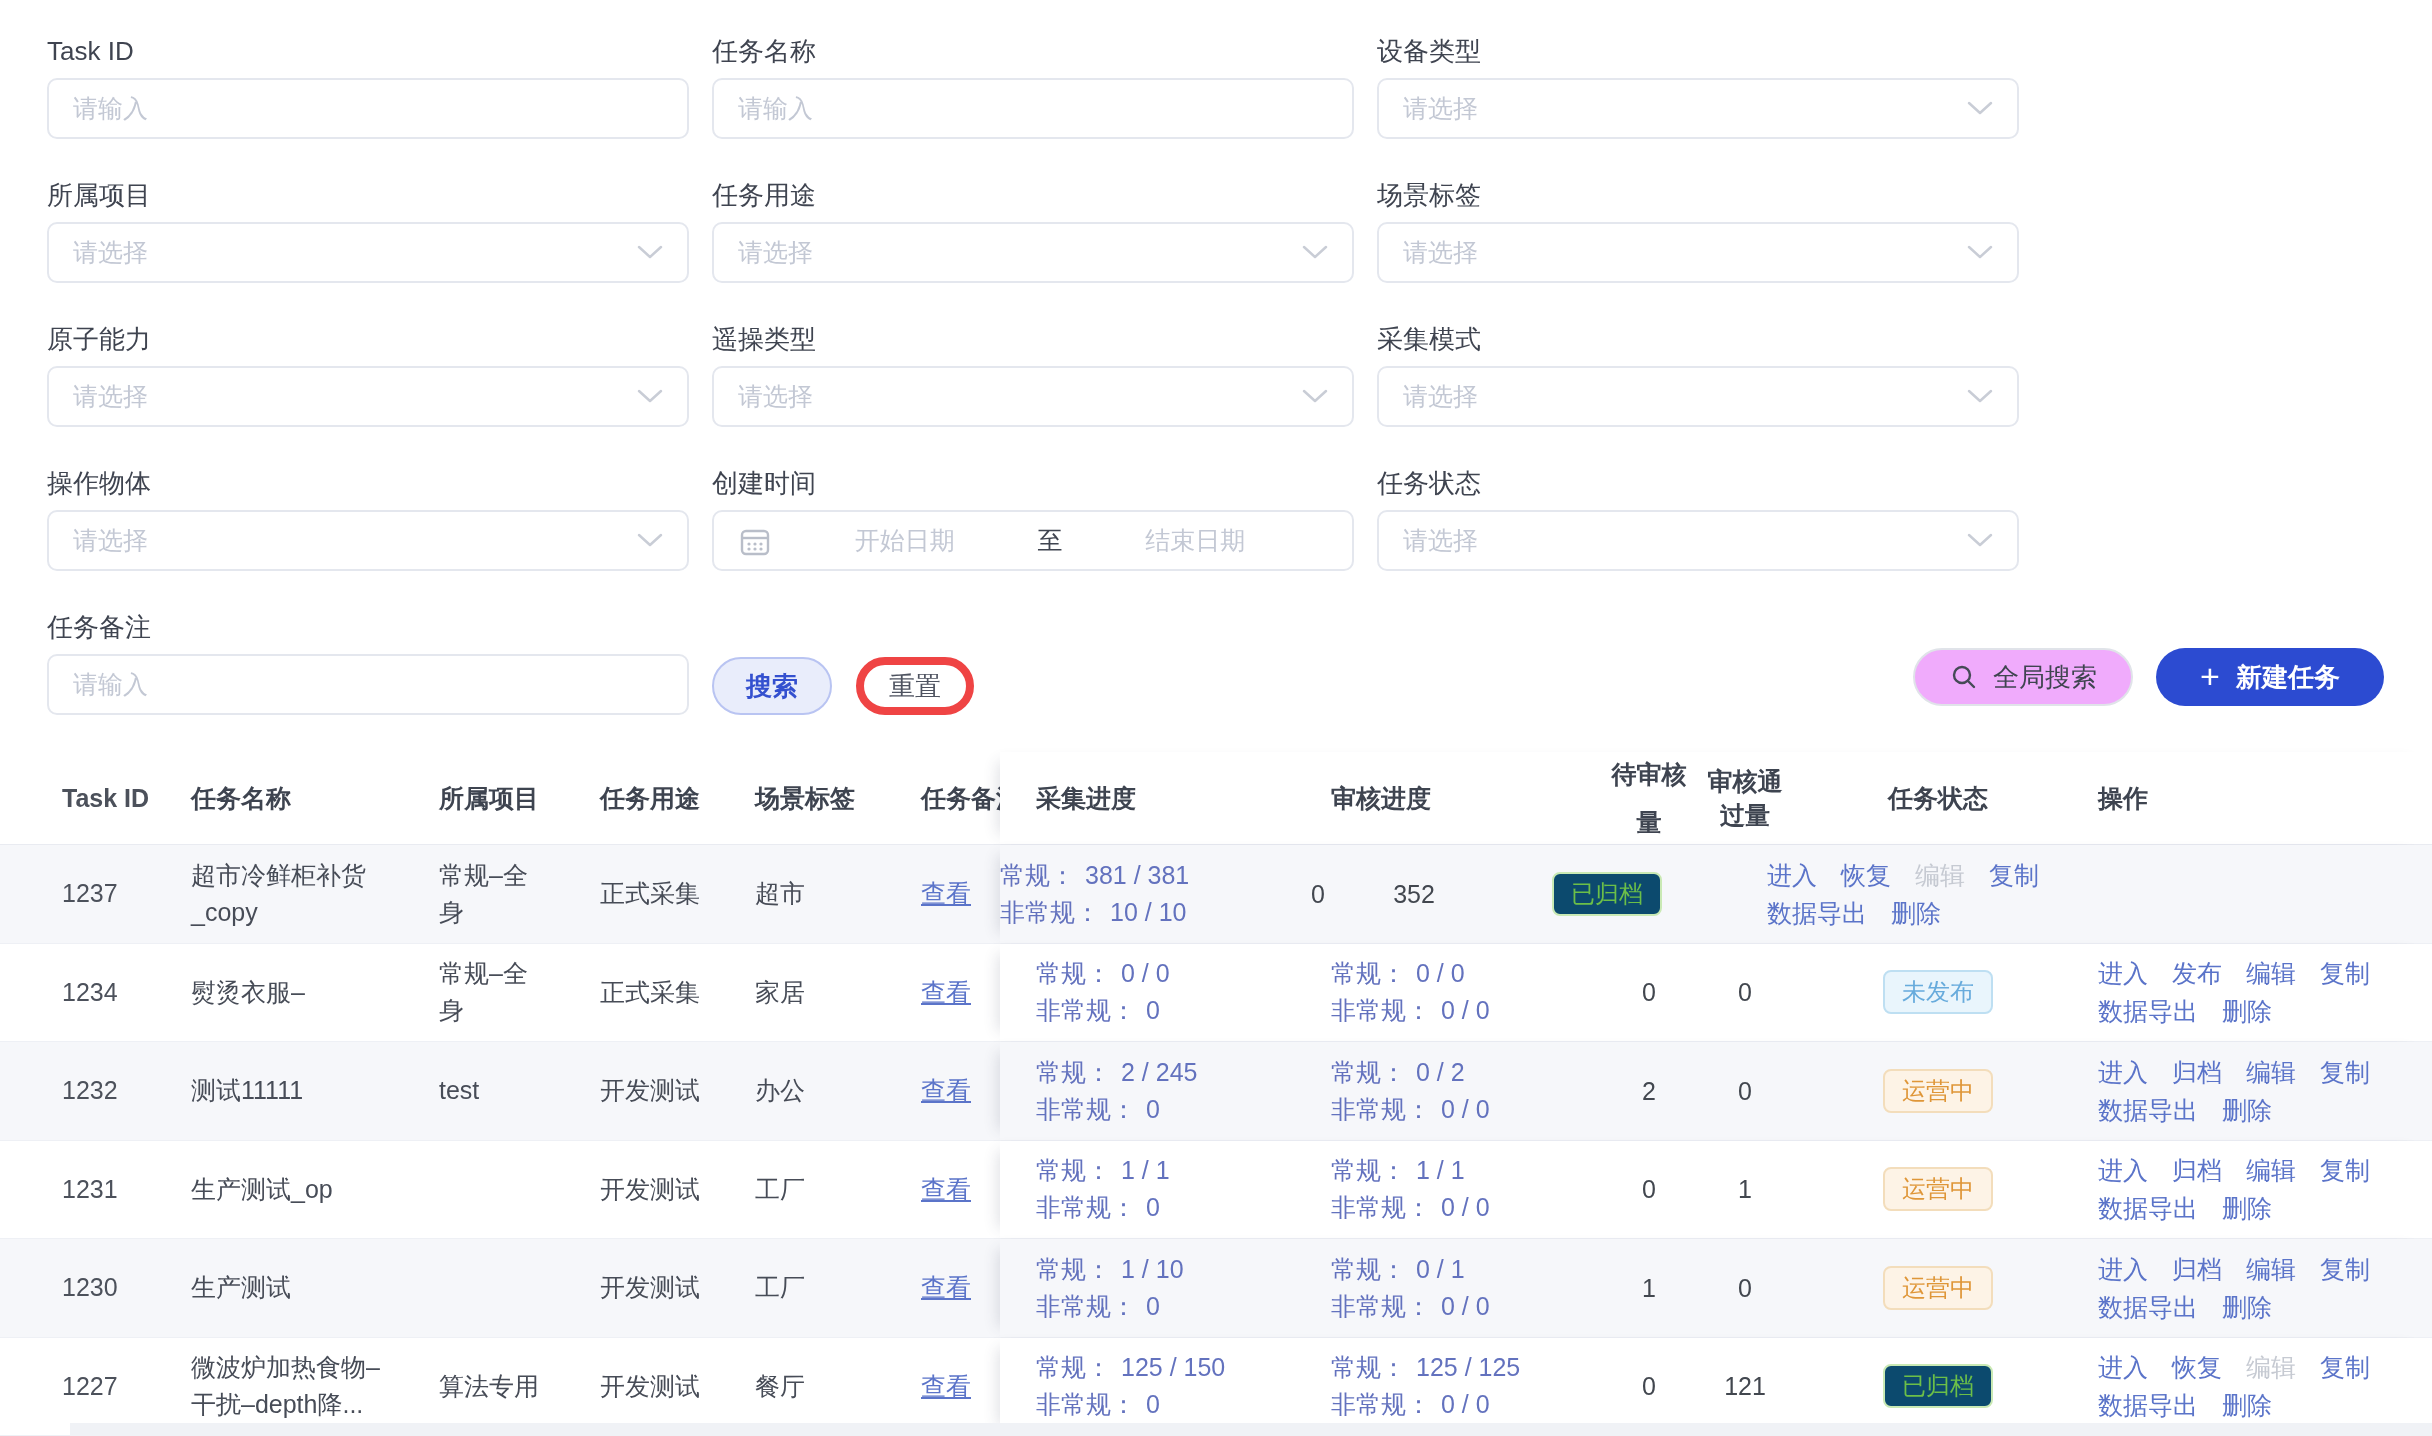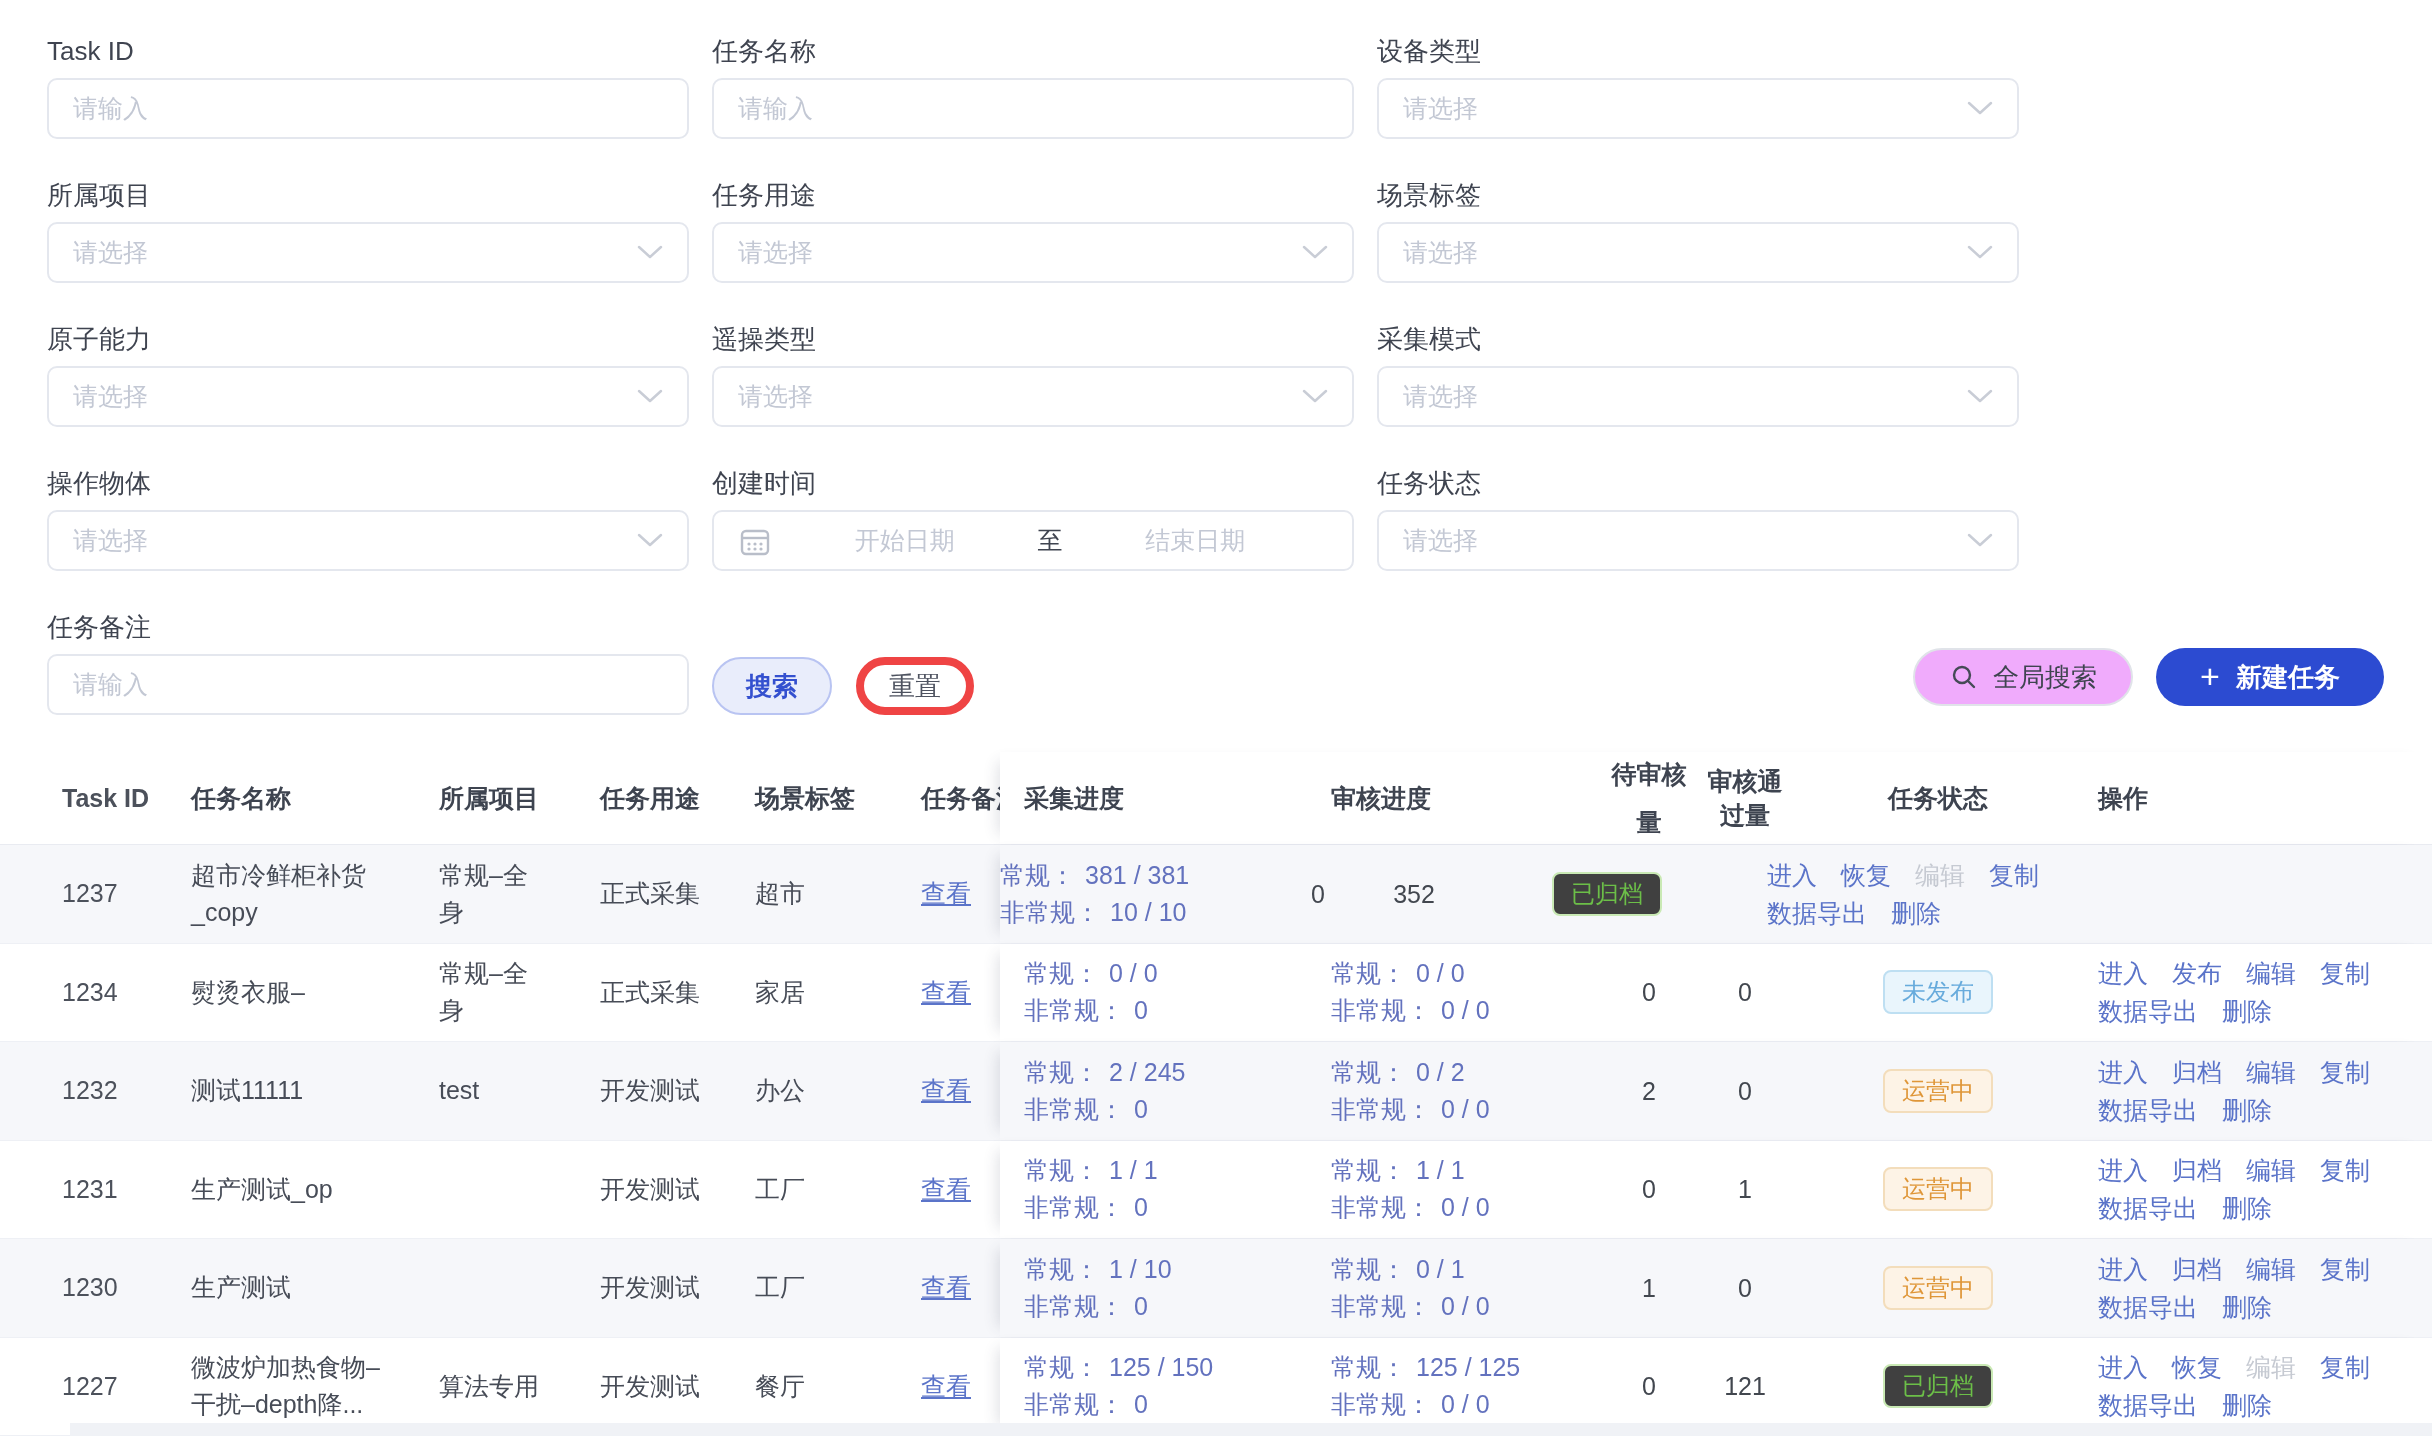--- a/index.html
+++ b/index.html
@@ -43,32 +43,32 @@
   .c-project { width: 161px; padding-right: 51px; }
   .c-usage   { width: 155px; }
   .c-scene   { width: 166px; }
   .c-note    { width: 110px; }
   .note-link { color: #5b74c9; text-decoration: underline; cursor: pointer; }
   .fixedr {
     position: absolute; left: 1000px; right: 0; top: 0; bottom: 0;
     display: flex; align-items: center; background-color: inherit;
     box-shadow: -12px 0 14px -10px rgba(54,63,86,0.16);
   }
-  .c-collect  { width: 331px; padding-left: 24px; }
+  .c-collect  { width: 331px; padding-left: 36px; }
   .c-review   { width: 270px; }
   .c-pending  { width: 96px; text-align: center; line-height: 48px; }
   .c-approved { width: 96px; text-align: center; line-height: 34px; }
   .c-status   { width: 290px; display: flex; justify-content: center; }
   .c-actions  { flex: 1; padding-left: 15px; }
   .prog { color: #6372be; }
   .prog > div { line-height: 37px; white-space: nowrap; }
   .pval { margin-left: 10px; }
   .num { color: #42474f; }
   .badge { height: 44px; line-height: 40px; padding: 0 17px; border-radius: 8px; font-size: 24px; white-space: nowrap; }
-  .b-green  { color: #6cbf48; background: #404040; border: 2px solid #c9e9b4; text-align: right; }
+  .b-green  { color: #6cbf48; background: #0c4a6e; border: 2px solid #c9e9b4; text-align: right; }
   .b-blue   { color: #67abdc; background: #e9f5fc; border: 2px solid #bedff2; }
   .b-orange { color: #df9638; background: #fdf3e6; border: 2px solid #f3ddbb; }
   .acts .aline { display: flex; gap: 24px; line-height: 38px; }
   .alink { color: #5b74c9; cursor: pointer; white-space: nowrap; }
   .alink.dis { color: #c6cad2; cursor: default; }
   .scroll-strip { position: absolute; left: 70px; right: 0; bottom: 0; height: 13px; background: #f0f2f6; z-index: 6; }
 </style>
 </head>
 <body>
 

